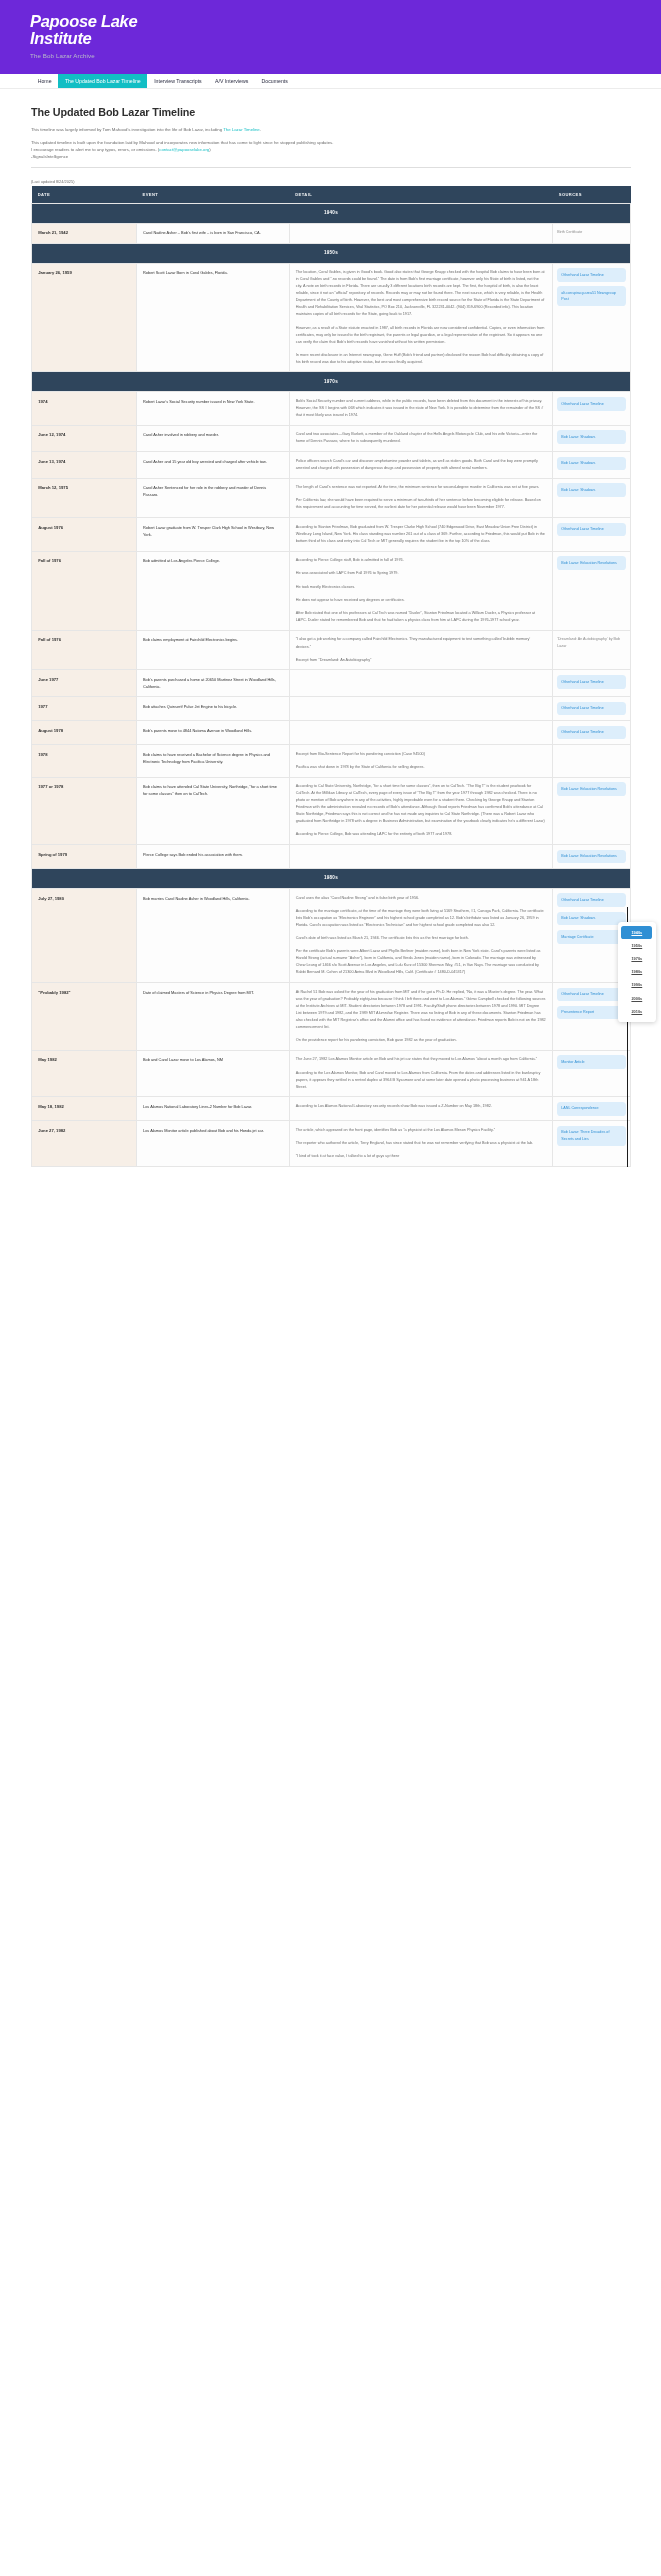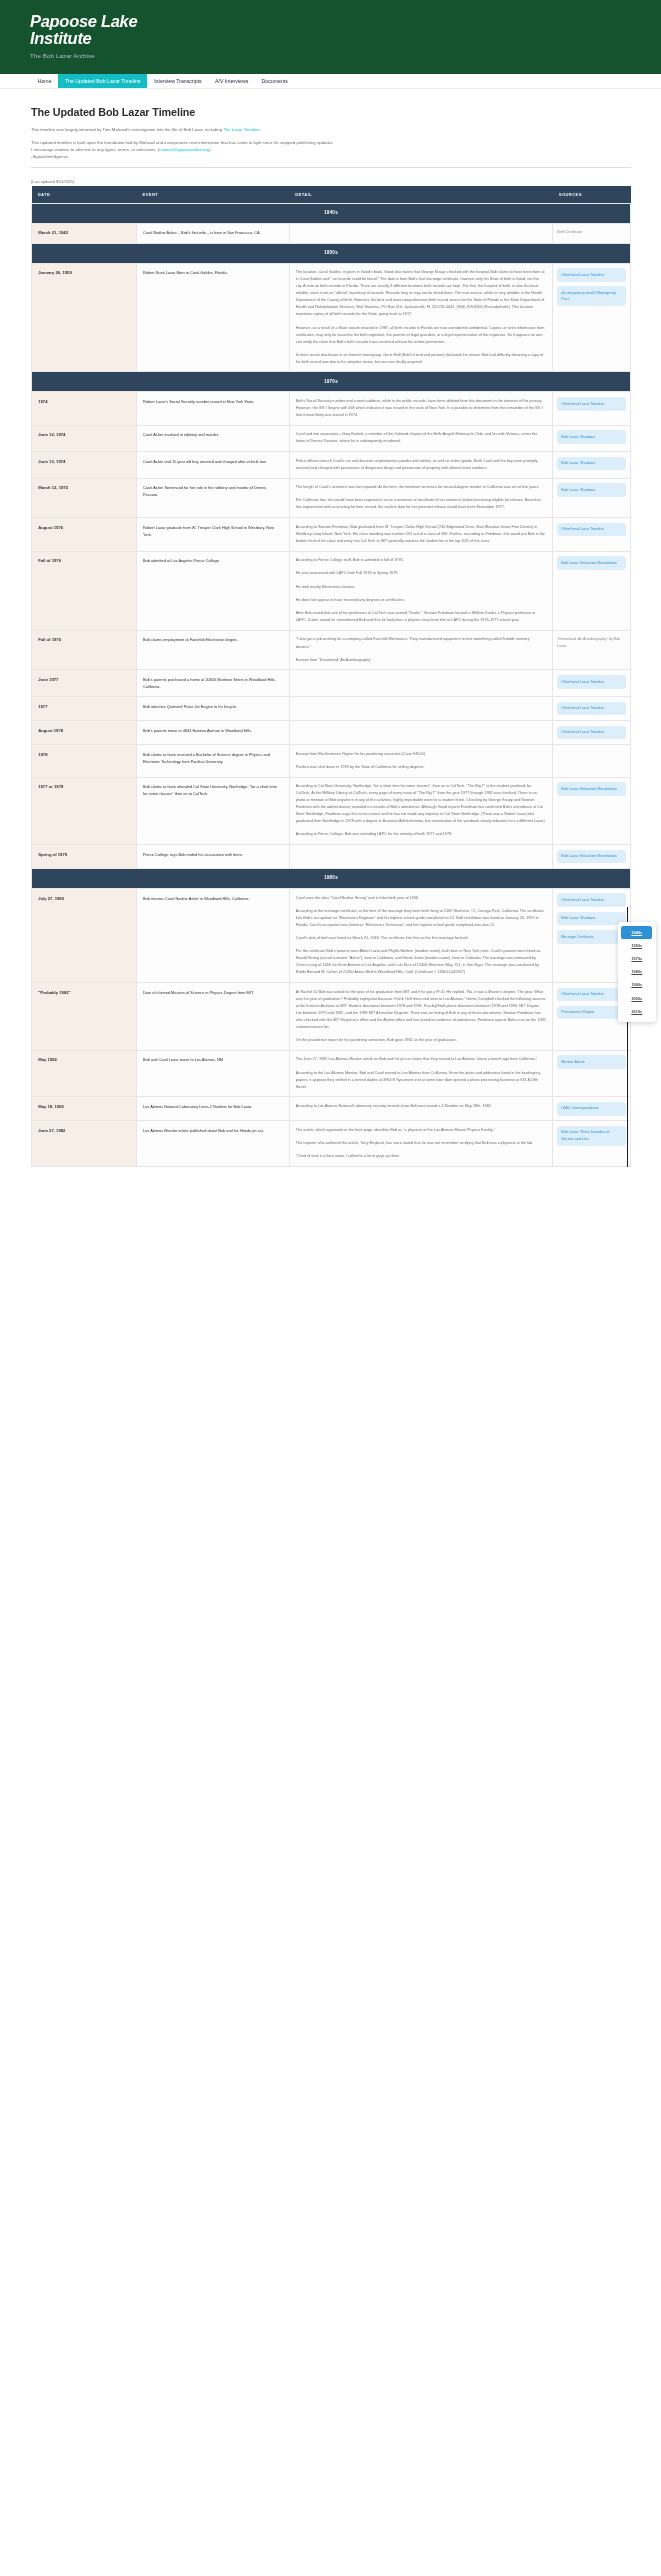--- a/index.html
+++ b/index.html
@@ -7,21 +7,21 @@
   body {
     width: 662px;
     font-family: "Liberation Sans", "DejaVu Sans", sans-serif;
     background: #ffffff;
     color: #3f3f3f;
     -webkit-font-smoothing: antialiased;
   }
 
   
   .site-header {
-    background: #14532d;
+    background: #6d28d9;
     padding: 13.4px 30px 15.5px 30px;
     position: relative;
   }
   .brand-title {
     color: #ffffff;
     font-size: 16.5px;
     font-weight: 700;
     font-style: italic;
     line-height: 1.02;
     letter-spacing: -0.3px;

